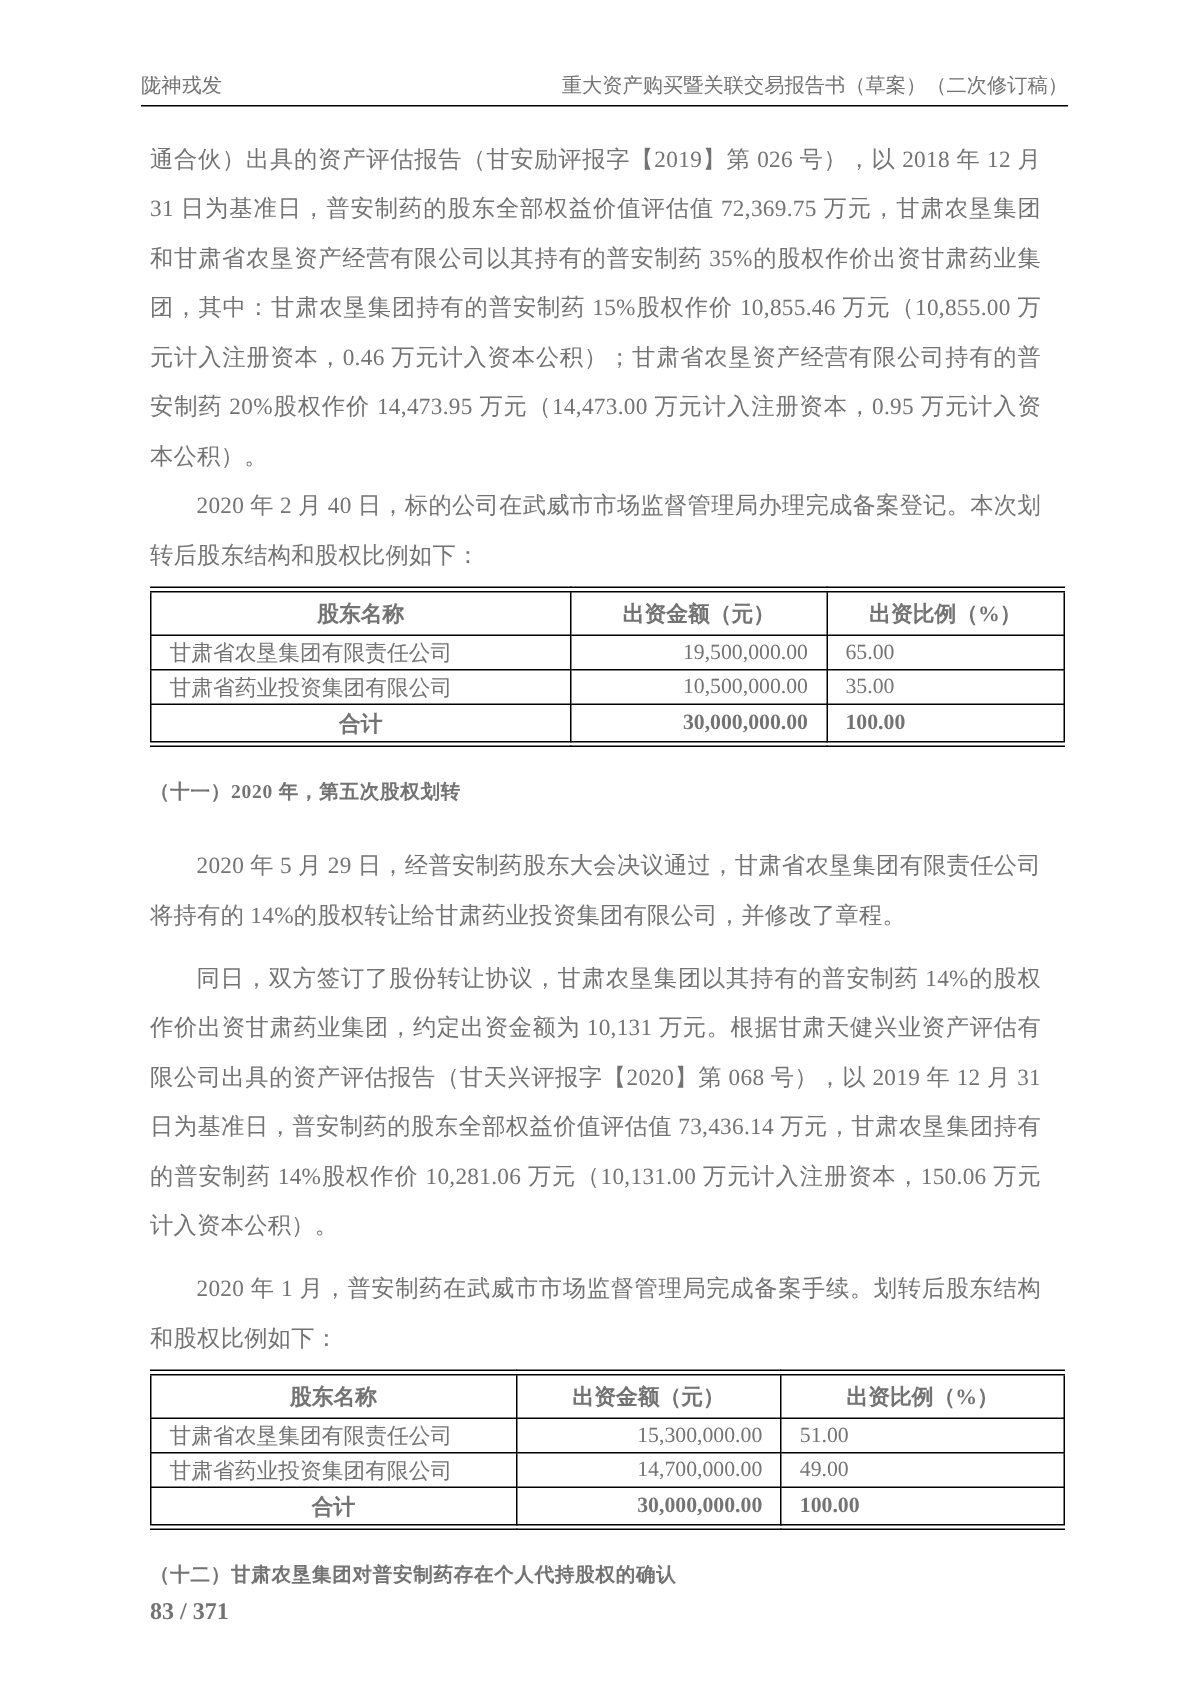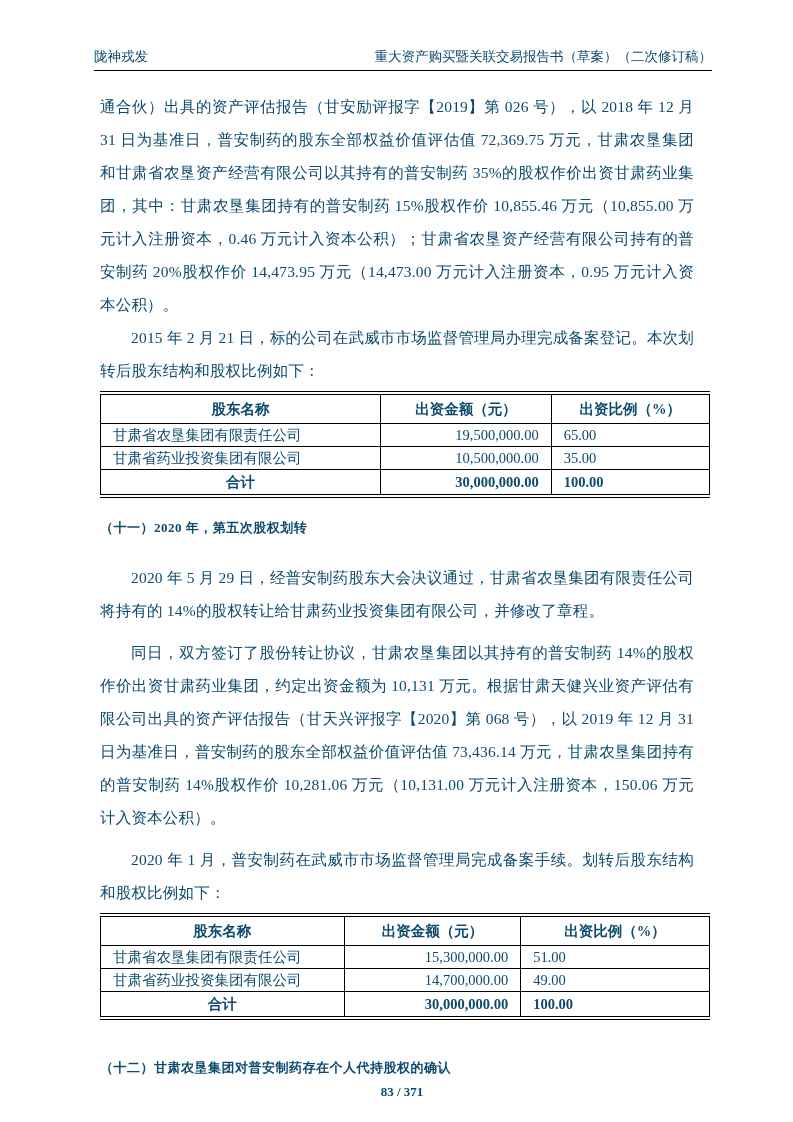--- a/index.html
+++ b/index.html
@@ -2,21 +2,21 @@
 <html><head>
 <meta charset="utf-8">
 <style>
   * { margin: 0; padding: 0; box-sizing: border-box; }
   html, body { background: #ffffff; }
   .page {
     position: relative;
     width: 793px;
     height: 1122px;
     background: #ffffff;
-    color: #0c4a6e;
+    color: #737373;
     font-family: "Liberation Serif", "DejaVu Serif", serif;
     overflow: hidden;
     padding-top: 48px;
   }
   .content {
     margin-left: 100px;
     margin-right: 83px; 
   }
   
   .doc-header {
@@ -41,21 +41,21 @@
   .para.indent { text-indent: 2em; }
   .para.first { margin-top: 19px; }
   
   .section-heading {
     font-size: 13px;
     font-weight: bold;
     line-height: 26px;
     letter-spacing: 0.5px;
   }
   .h11 { margin-top: 17px; }
-  .h12 { margin-top: 35px; }
+  .h12 { margin-top: 17px; }
   
   table.shareholder {
     width: 100%;
     border-collapse: collapse;
     border-top: 4px double #000;
     border-bottom: 4px double #000;
     font-size: 14.5px;
     margin-top: 4px;
     padding-left: 28px;
   }
@@ -79,40 +79,40 @@
   
   .t2 col.c1 { width: 40%; } .t2 col.c2 { width: 29%; } .t2 col.c3 { width: 31%; }
   
   .para.p2 { margin-top: 0px; }
   .para.p3 { margin-top: 20px; }
   .para.p4 { margin-top: 9px; }
   .para.p5 { margin-top: 9px; }
   
   .page-number {
     margin-top: 3px;
-    text-align: center;
-    font-size: 13px;
+    text-align: left;
+    font-size: 16px;
     font-weight: bold;
     padding-right: 6px;
   }
 </style>
 </head>
 <body>
 
 <div class="page">
   <div class="content">
 
     <div class="doc-header">
       <span>陇神戎发</span>
       <span>重大资产购买暨关联交易报告书（草案）（二次修订稿）</span>
     </div>
 
     <p class="para first">通合伙）出具的资产评估报告（甘安励评报字【2019】第 026 号），以 2018 年 12 月 31 日为基准日，普安制药的股东全部权益价值评估值 72,369.75 万元，甘肃农垦集团和甘肃省农垦资产经营有限公司以其持有的普安制药 35%的股权作价出资甘肃药业集团，其中：甘肃农垦集团持有的普安制药 15%股权作价 10,855.46 万元（10,855.00 万元计入注册资本，0.46 万元计入资本公积）；甘肃省农垦资产经营有限公司持有的普安制药 20%股权作价 14,473.95 万元（14,473.00 万元计入注册资本，0.95 万元计入资本公积）。</p>
 
-    <p class="para indent p2">2015 年 2 月 21 日，标的公司在武威市市场监督管理局办理完成备案登记。本次划转后股东结构和股权比例如下：</p>
+    <p class="para indent p2">2020 年 2 月 40 日，标的公司在武威市市场监督管理局办理完成备案登记。本次划转后股东结构和股权比例如下：</p>
 
     <table class="shareholder t1">
       <colgroup>
           <col class="c1">
           <col class="c2">
           <col class="c3">
         </colgroup>
       <thead>
         <tr>
           <th>股东名称</th>

